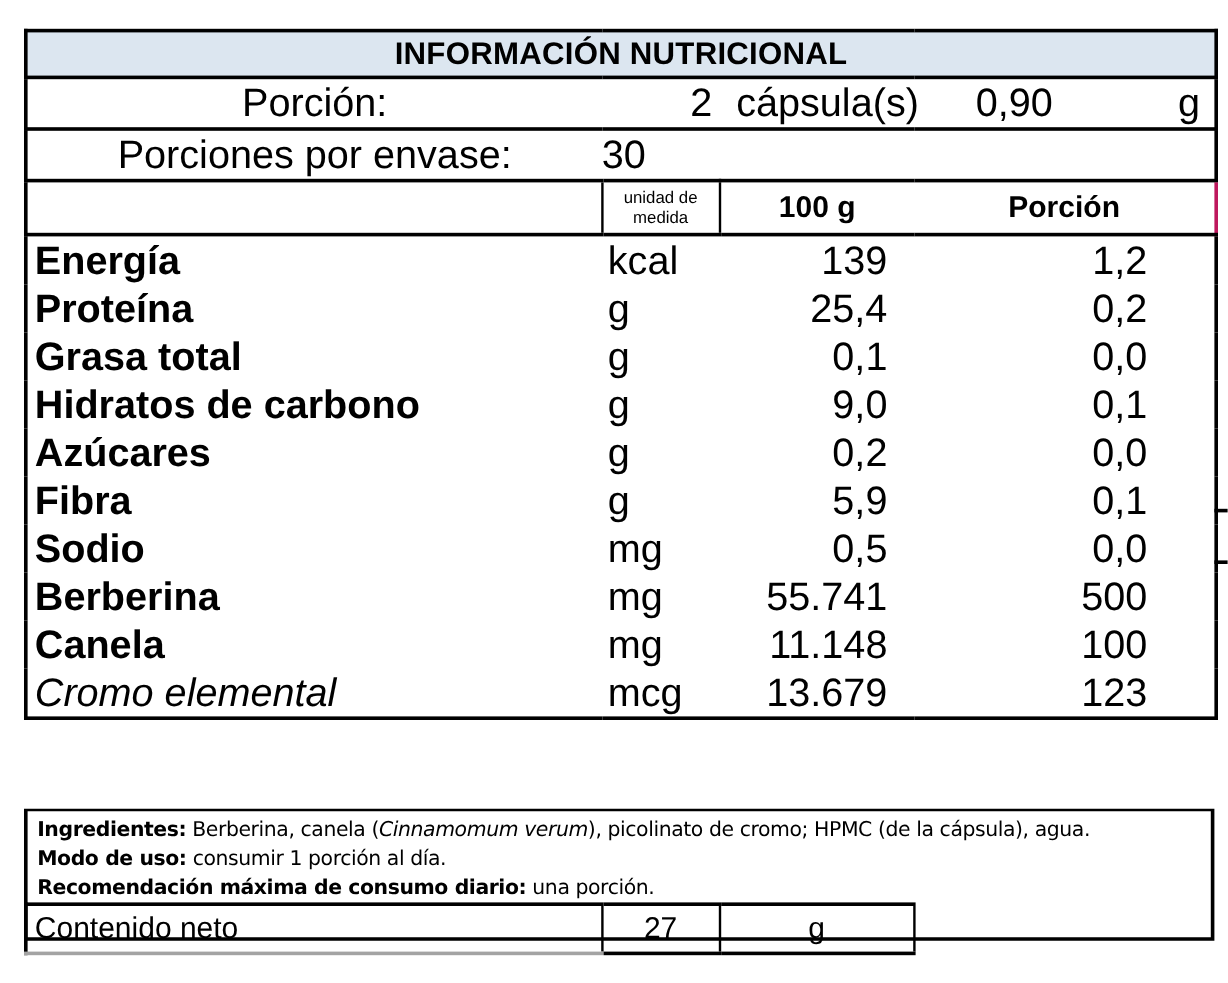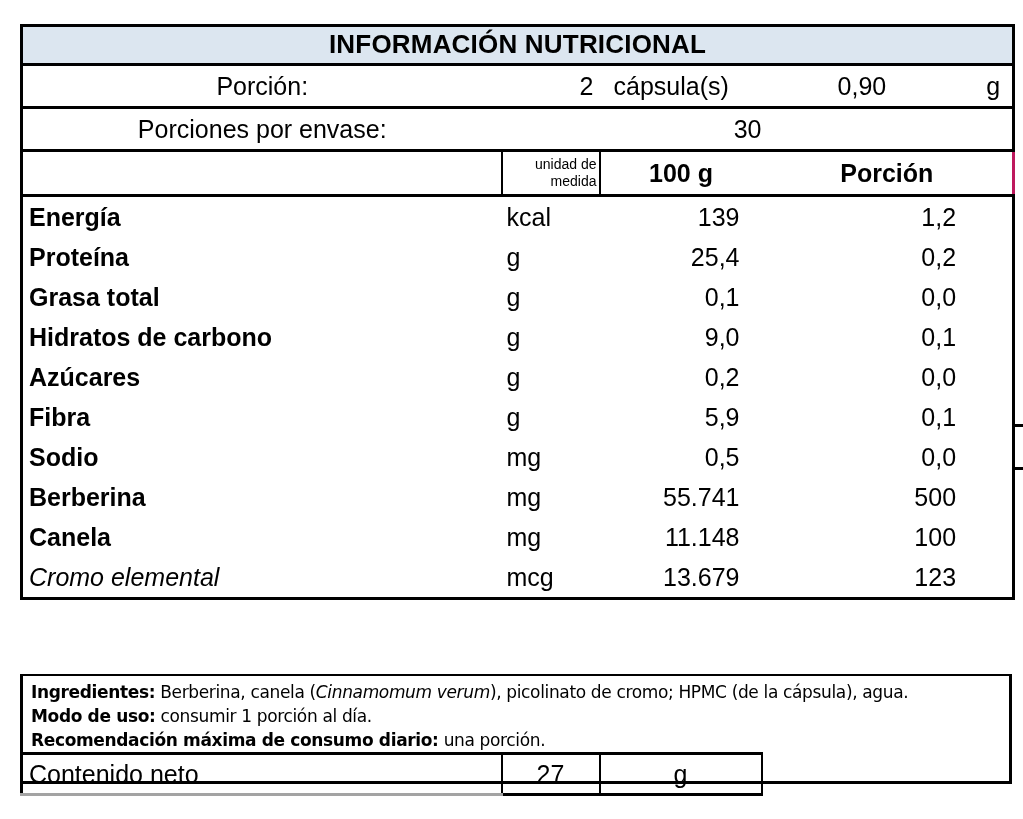--- a/index.html
+++ b/index.html
@@ -28,21 +28,21 @@
     position: absolute;
     left: 20px;
     top: 24px;
     width: 992px;
     border-collapse: collapse;
     table-layout: fixed;
   }
   .nut-table td {
     padding: 0;
     vertical-align: middle;
-    font-size: 25px;
+    font-size: 33px;
     line-height: 1.05;
   }
 
   
   .title-row td {
     background: #dce6f0;
     text-align: center;
     font-weight: bold;
     font-size: 26px;
     letter-spacing: .2px;
@@ -72,34 +72,34 @@
 
   
   .envase-row td {
     height: 40px;
     border-bottom: 3px solid #000;
   }
   .envase-row .c-label {
     text-align: center;
     border-left: 3px solid #000;
   }
-  .envase-row .c-value { text-align: right; }
+  .envase-row .c-value { text-align: left; }
   .envase-row .c-pad { border-right: 3px solid #000; }
 
   
   .colhead-row td {
     height: 42px;
     border-bottom: 3px solid #000;
   }
   .colhead-row .c-blank {
     border-left: 3px solid #000;
     border-right: 2px solid #000;
   }
   .colhead-row .c-um {
-    text-align: right;
+    text-align: center;
     font-size: 14px;
     line-height: 1.25;
     border-right: 2px solid #000;
     padding: 0 2px;
   }
   .colhead-row .c-100g,
   .colhead-row .c-porcion {
     text-align: center;
     font-weight: bold;
     font-size: 25px;

